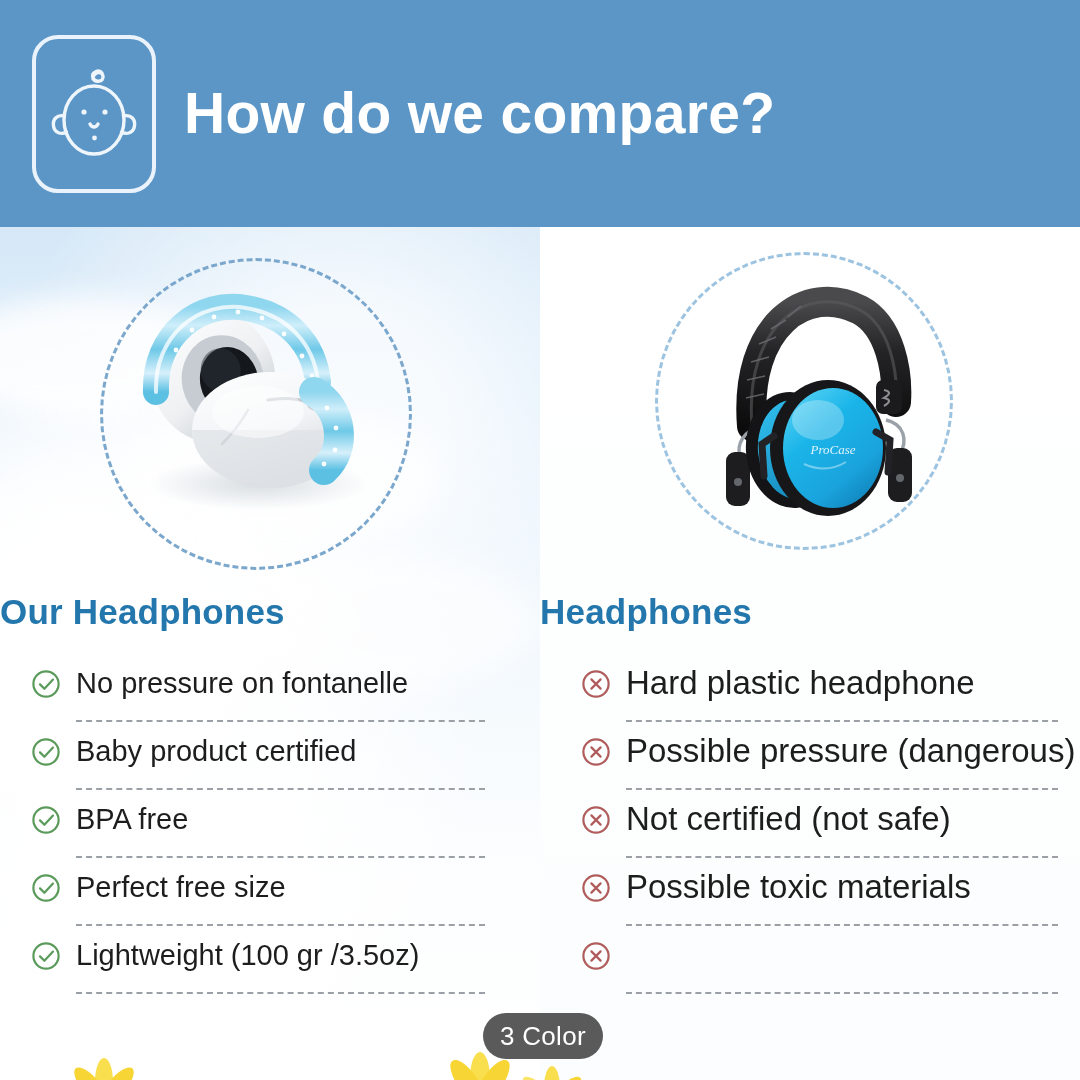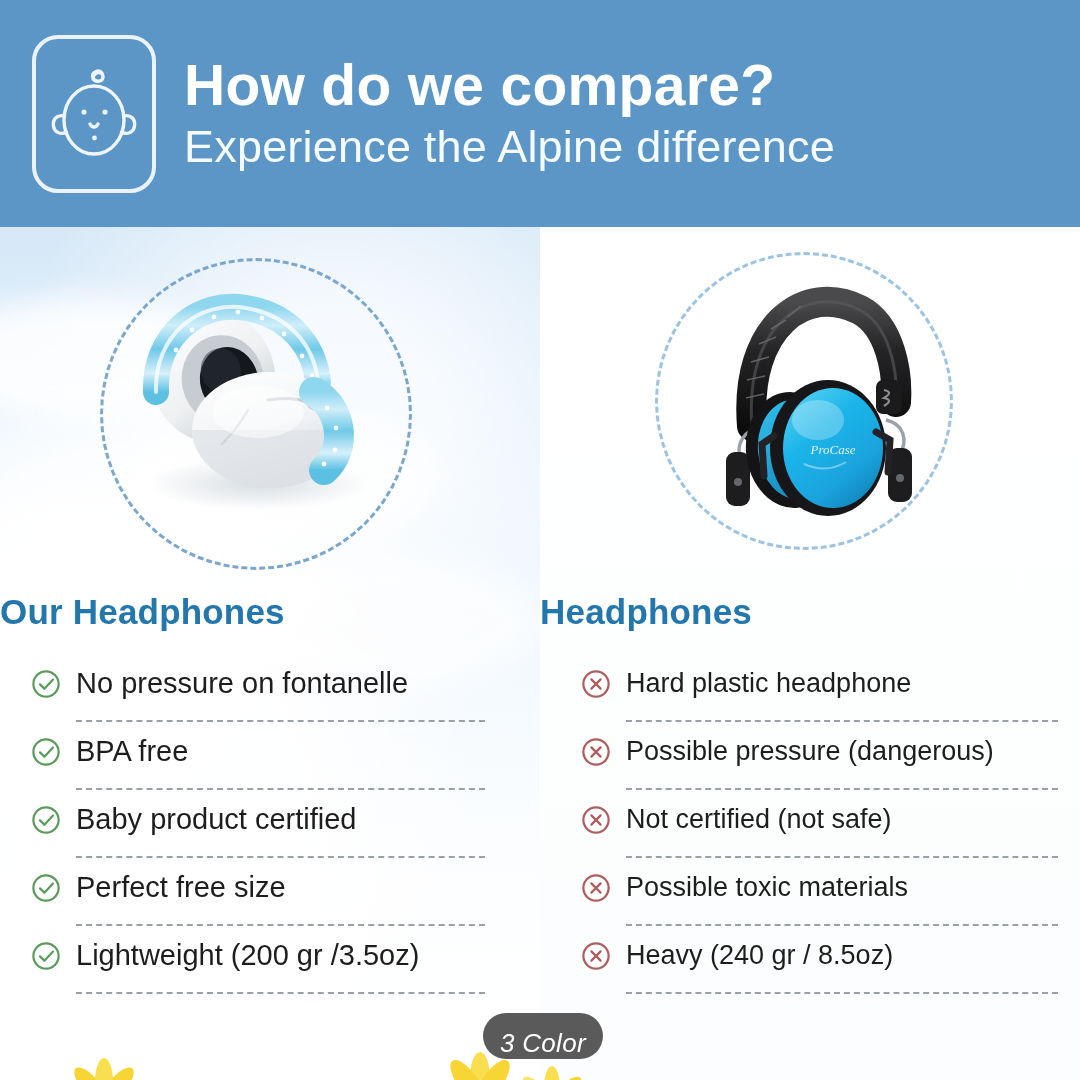--- a/index.html
+++ b/index.html
@@ -112,41 +112,40 @@
     align-items: flex-start;
   }
   .row .mark { flex: none; width: 46px; padding-top: 4px; }
   .row .txt {
     font-size: 29px;
     color: #1d1d1d;
     line-height: 34px;
     padding-top: 2px;
     white-space: nowrap;
   }
-  #list-right .row .txt { font-size: 27px; }
+  #list-right .row .txt { font-size: 33px; }
   .row .rule {
     position: absolute;
     left: 46px; right: 0; bottom: 10px;
     border-top: 2px dashed #9aa0a6;
   }
 
   
   #color-badge {
     position: absolute;
     left: 483px; top: 1013px;
     height: 46px;
     padding: 0 17px;
-    display: flex; align-items: flex-end; justify-content: center;
+    display: flex; align-items: center; justify-content: center;
     background: #5a5a5a;
     border-radius: 23px;
     color: #ffffff;
     font-size: 26px;
     letter-spacing: .3px;
     z-index: 40;
-    font-style: italic;
   }
 </style>
 </head>
 <body>
 
 <div id="page">
 
   <div class="header">
 
     <div class="badge-icon">
@@ -162,21 +161,20 @@
         <circle cx="36" cy="52" r="2.6" fill="#eef6fc" stroke="none"></circle>
         <circle cx="57" cy="52" r="2.6" fill="#eef6fc" stroke="none"></circle>
 
         <path d="M42 64 c2 4 6 4 8 0"></path>
         <circle cx="46.5" cy="78" r="2.4" fill="#eef6fc" stroke="none"></circle>
       </svg>
     </div>
 
     <div class="head-text">
       <div class="h-title">How do we compare?</div>
-      <div class="h-sub">Experience the Alpine difference</div>
     </div>
   </div>
 
   <div class="body-area">
 
     <div class="panel-left">
       <div class="cloud" style="left:-60px;  top:70px;  width:280px; height:120px;"></div>
       <div class="cloud" style="left:120px;  top:180px; width:320px; height:140px; opacity:.7;"></div>
       <div class="cloud" style="left:-40px;  top:300px; width:360px; height:150px; opacity:.8;"></div>
       <div class="cloud" style="left:240px;  top:330px; width:300px; height:130px; opacity:.6;"></div>
@@ -335,54 +333,54 @@
       <span class="rule"></span>
     </div>
 
     <div class="row">
       <span class="mark">
         <svg width="32" height="32" viewBox="0 0 32 32" fill="none" stroke="#5a9a5a" stroke-width="2.2">
           <circle cx="16" cy="16" r="12.6"></circle>
             <path d="M10 16.4 l4.4 4.4 L23 11.6" stroke-linecap="round" stroke-linejoin="round"></path>
         </svg>
       </span>
+      <span class="txt">Baby product certified</span>
+      <span class="rule"></span>
+    </div>
+
+    <div class="row">
+      <span class="mark">
+        <svg width="32" height="32" viewBox="0 0 32 32" fill="none" stroke="#5a9a5a" stroke-width="2.2">
+          <circle cx="16" cy="16" r="12.6"></circle>
+            <path d="M10 16.4 l4.4 4.4 L23 11.6" stroke-linecap="round" stroke-linejoin="round"></path>
+        </svg>
+      </span>
       <span class="txt">BPA free</span>
       <span class="rule"></span>
     </div>
 
     <div class="row">
       <span class="mark">
         <svg width="32" height="32" viewBox="0 0 32 32" fill="none" stroke="#5a9a5a" stroke-width="2.2">
           <circle cx="16" cy="16" r="12.6"></circle>
             <path d="M10 16.4 l4.4 4.4 L23 11.6" stroke-linecap="round" stroke-linejoin="round"></path>
         </svg>
       </span>
-      <span class="txt">Baby product certified</span>
+      <span class="txt">Perfect free size</span>
       <span class="rule"></span>
     </div>
 
     <div class="row">
       <span class="mark">
         <svg width="32" height="32" viewBox="0 0 32 32" fill="none" stroke="#5a9a5a" stroke-width="2.2">
           <circle cx="16" cy="16" r="12.6"></circle>
             <path d="M10 16.4 l4.4 4.4 L23 11.6" stroke-linecap="round" stroke-linejoin="round"></path>
         </svg>
       </span>
-      <span class="txt">Perfect free size</span>
-      <span class="rule"></span>
-    </div>
-
-    <div class="row">
-      <span class="mark">
-        <svg width="32" height="32" viewBox="0 0 32 32" fill="none" stroke="#5a9a5a" stroke-width="2.2">
-          <circle cx="16" cy="16" r="12.6"></circle>
-            <path d="M10 16.4 l4.4 4.4 L23 11.6" stroke-linecap="round" stroke-linejoin="round"></path>
-        </svg>
-      </span>
-      <span class="txt">Lightweight (200 gr /3.5oz)</span>
+      <span class="txt">Lightweight (100 gr /3.5oz)</span>
       <span class="rule"></span>
     </div>
   </div>
 
   <div class="list" id="list-right">
 
     <div class="row">
       <span class="mark">
         <svg width="32" height="32" viewBox="0 0 32 32" fill="none" stroke="#b05c5c" stroke-width="2.2">
           <circle cx="16" cy="16" r="12.6"></circle>
@@ -427,21 +425,20 @@
     </div>
 
 
     <div class="row">
       <span class="mark">
         <svg width="32" height="32" viewBox="0 0 32 32" fill="none" stroke="#b05c5c" stroke-width="2.2">
           <circle cx="16" cy="16" r="12.6"></circle>
             <path d="M11.4 11.4 l9.2 9.2 M20.6 11.4 l-9.2 9.2" stroke-linecap="round"></path>
         </svg>
       </span>
-      <span class="txt">Heavy (240 gr / 8.5oz)</span>
       <span class="rule"></span>
     </div>
   </div>
 
   <div class="flower" style="left:34px; top:1040px;">
     <svg width="150" height="90" viewBox="0 0 150 90">
       <g fill="#f7d83a">
         <g transform="translate(70,62)">
           <g>
               <ellipse rx="9" ry="24" cy="-20" fill="#f9de4e"></ellipse>

